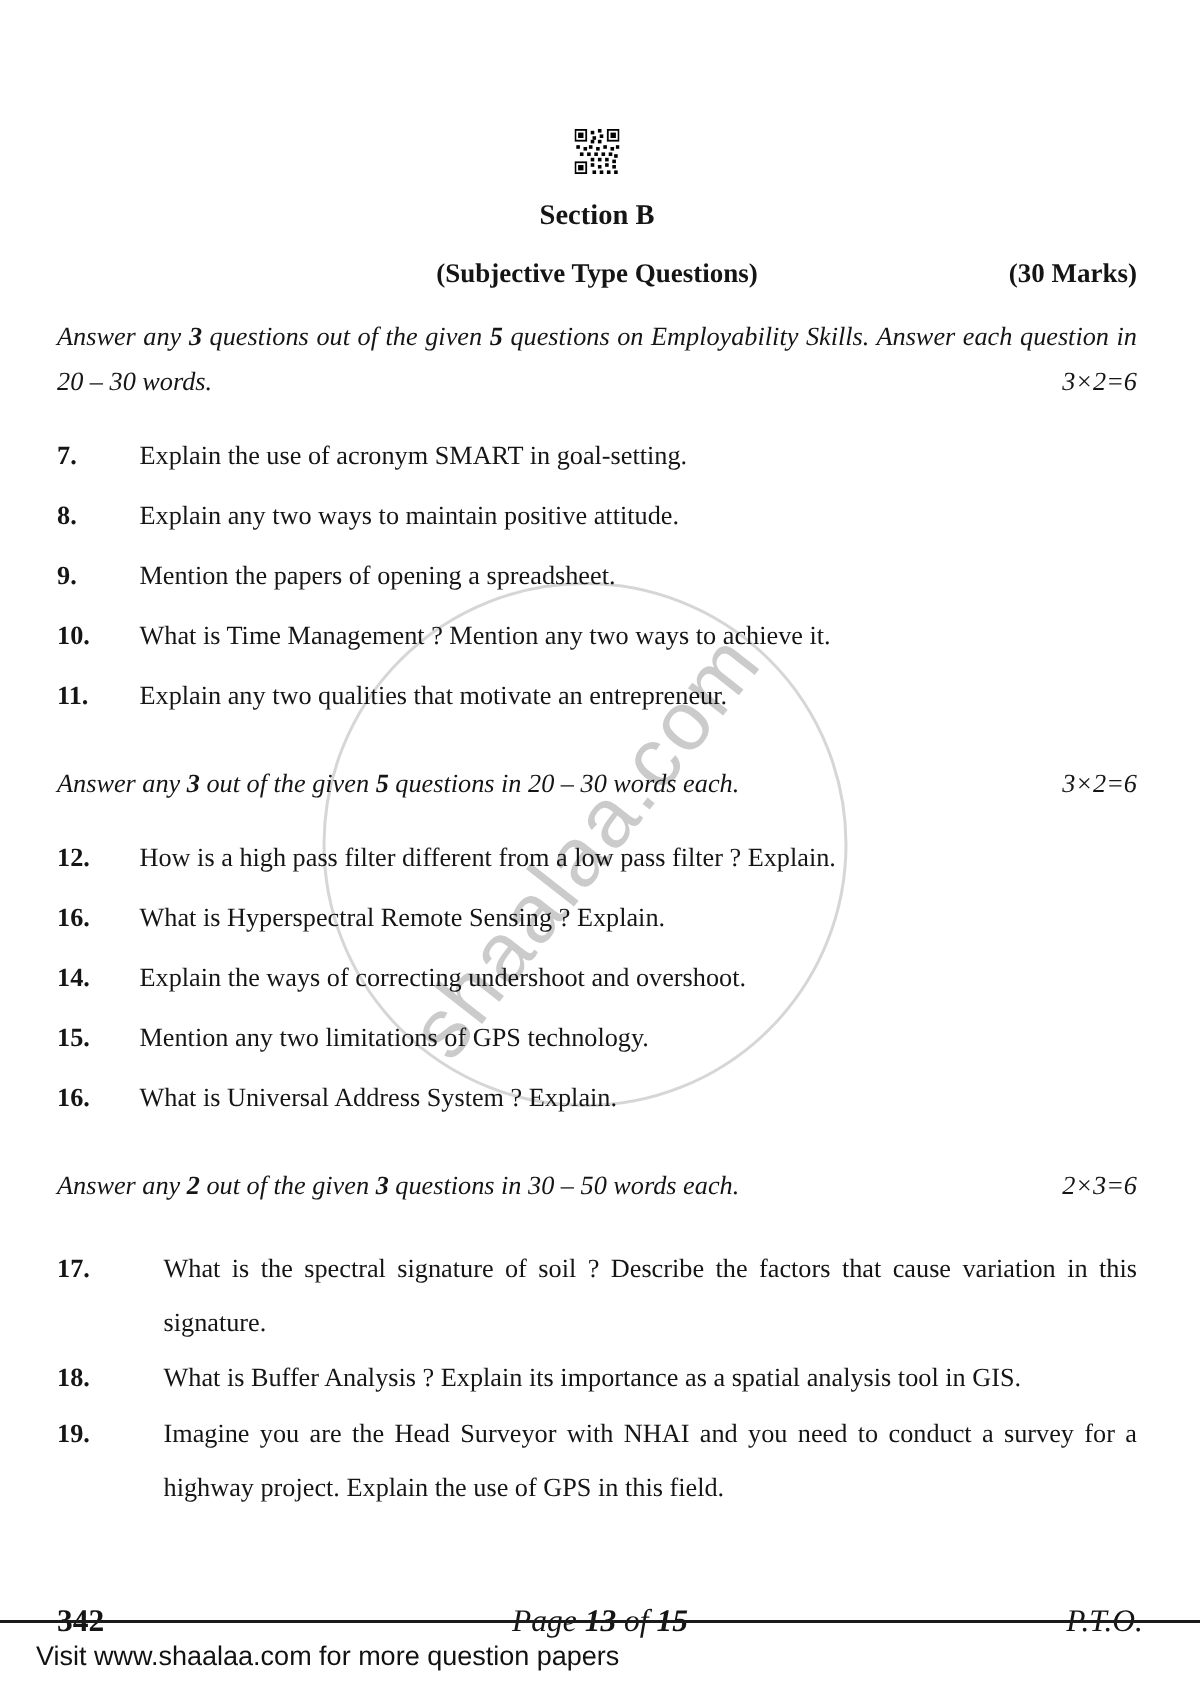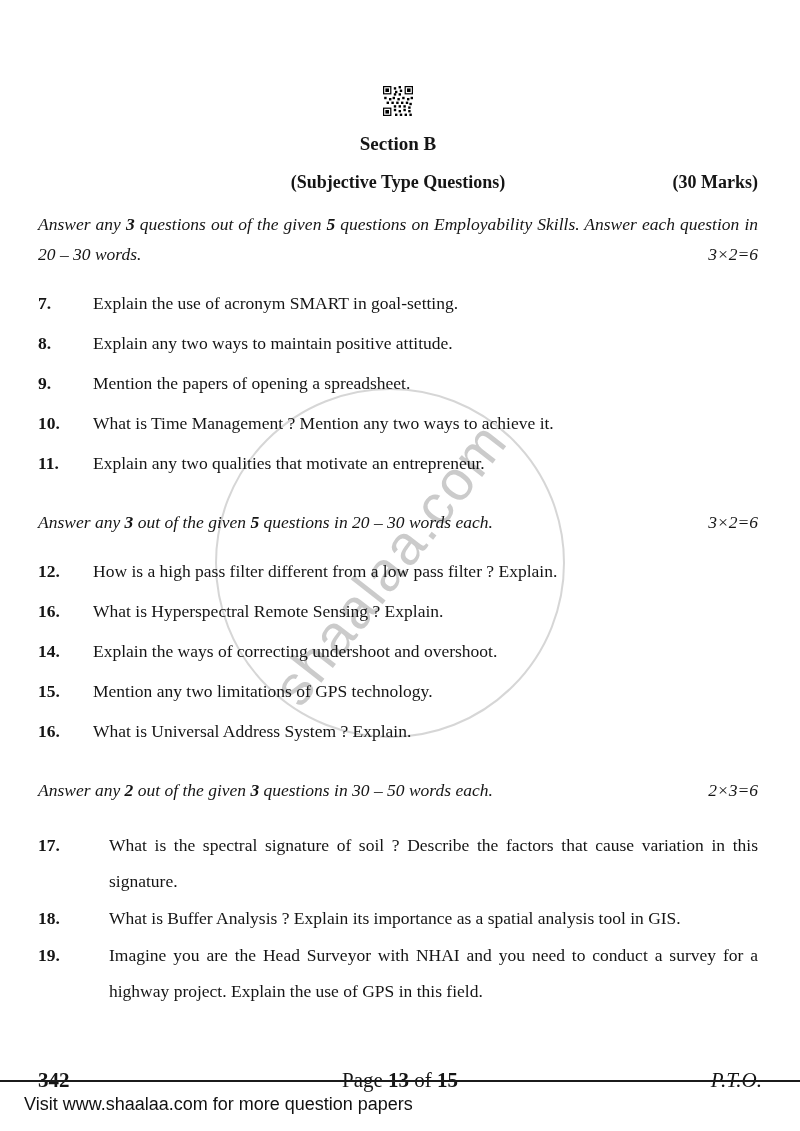--- a/index.html
+++ b/index.html
@@ -68,21 +68,21 @@
   .block3 .qtext { text-align: justify; }
 
   
   .footer-row {
     position: absolute; z-index: 1; top: 1043px; left: 38px; right: 38px;
     display: grid; grid-template-columns: 1fr auto 1fr; align-items: baseline;
     font-size: 21px;
     margin-top: 25px;
   }
   .paper-code { justify-self: start; font-weight: 600; }
-  .page-label { justify-self: center; }
+  .page-label { justify-self: center; font-style: italic; }
   .pto { justify-self: end; font-style: italic; }
 
   .rule { position: absolute; z-index: 1; top: 1080px; left: 0; width: 800px; border-top: 2px solid #1b1b1b; }
   .visit {
     position: absolute; z-index: 1; top: 1094px; left: 24px;
     font-family: "Liberation Sans", sans-serif; font-size: 18px; color: #111;
   }
 </style>
 </head>
 <body>

